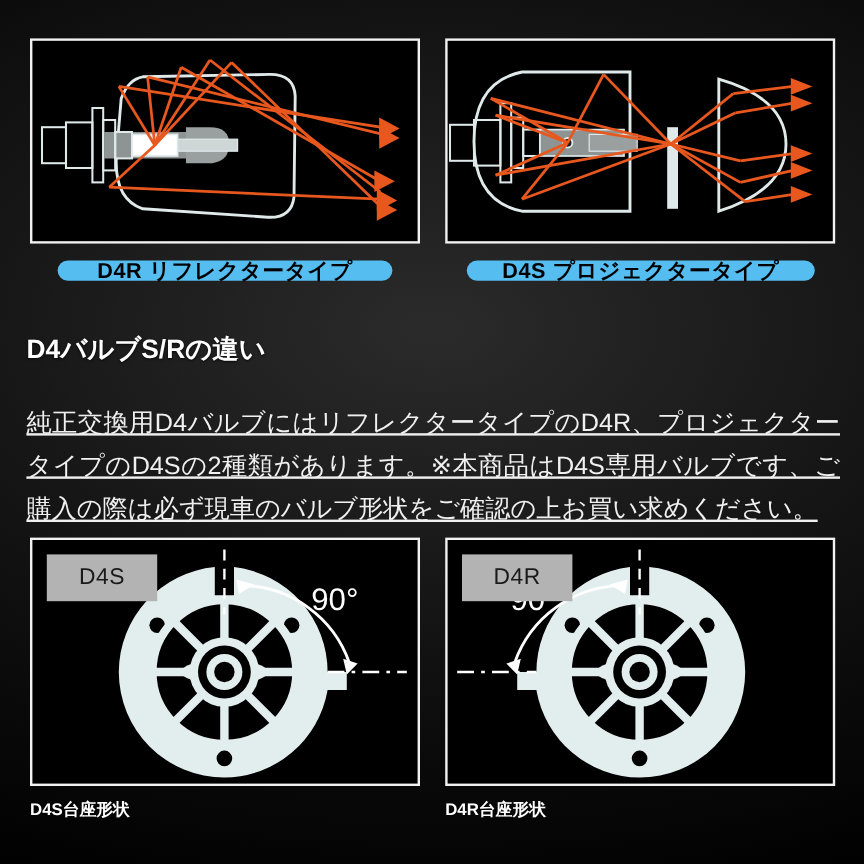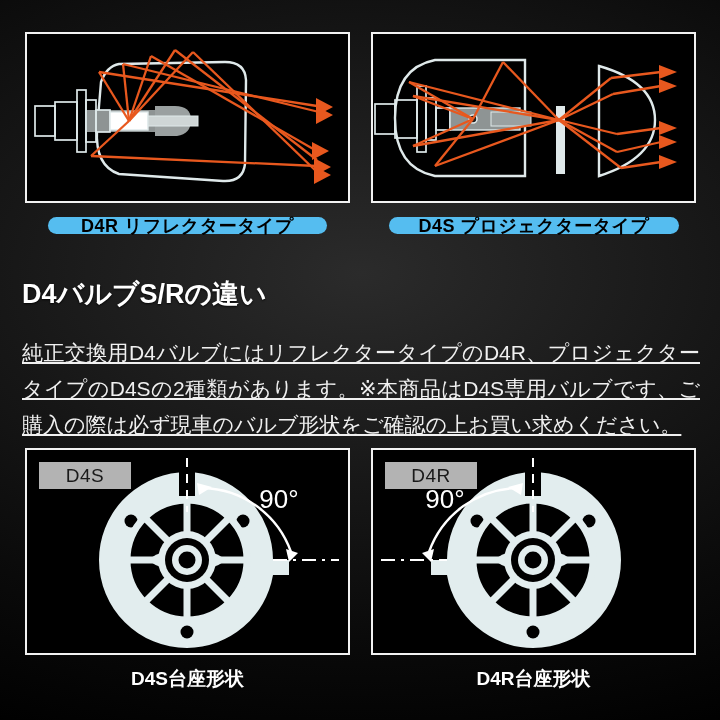--- a/index.html
+++ b/index.html
@@ -28,39 +28,39 @@
     background:#55bdf0;color:#000;
     display:flex;align-items:center;justify-content:center;
     font-weight:bold;font-size:18px;letter-spacing:.5px;
     white-space:nowrap;box-sizing:border-box;
   }
   #pill-reflector{left:48px;top:217px;width:279px;}
   #pill-projector{left:389px;top:217px;width:290px;text-align:right;}
 
   #section-title{
     position:absolute;left:22px;top:276px;
-    font-size:27px;font-weight:bold;color:#fff;letter-spacing:0px;
+    font-size:22px;font-weight:bold;color:#fff;letter-spacing:0px;
     text-shadow:0 1px 2px rgba(0,0,0,.8);
   }
   #section-body{
     position:absolute;left:22px;top:335px;width:678px;
     font-size:21px;line-height:1.72;color:#f0f0f0;
     text-align:justify;
     text-decoration:underline;
   }
 
   .base-caption{
-    position:absolute;top:666px;width:325px;text-align:center;
-    font-size:19px;font-weight:bold;color:#fff;
+    position:absolute;top:666px;width:325px;
+    font-size:14px;font-weight:bold;color:#fff;
   }
   #caption-d4s{left:25px;}
   #caption-d4r{left:371px;}
 
   .badge{
-    position:absolute;top:12px;width:92px;height:27px;
+    position:absolute;top:12px;width:92px;height:39px;
     background:#b3b3b3;color:#1a1a1a;
     display:flex;align-items:center;justify-content:center;
     font-size:19px;font-weight:normal;letter-spacing:.5px;
     box-sizing:border-box;
   }
   .badge.left{left:12px;}
 
   svg{display:block;}
 </style>
 </head>

